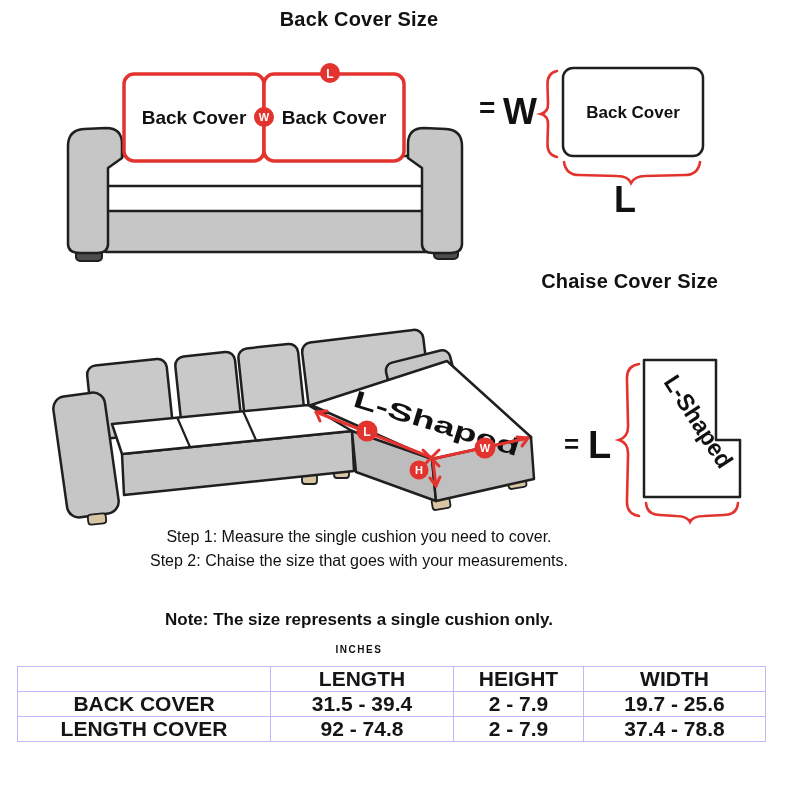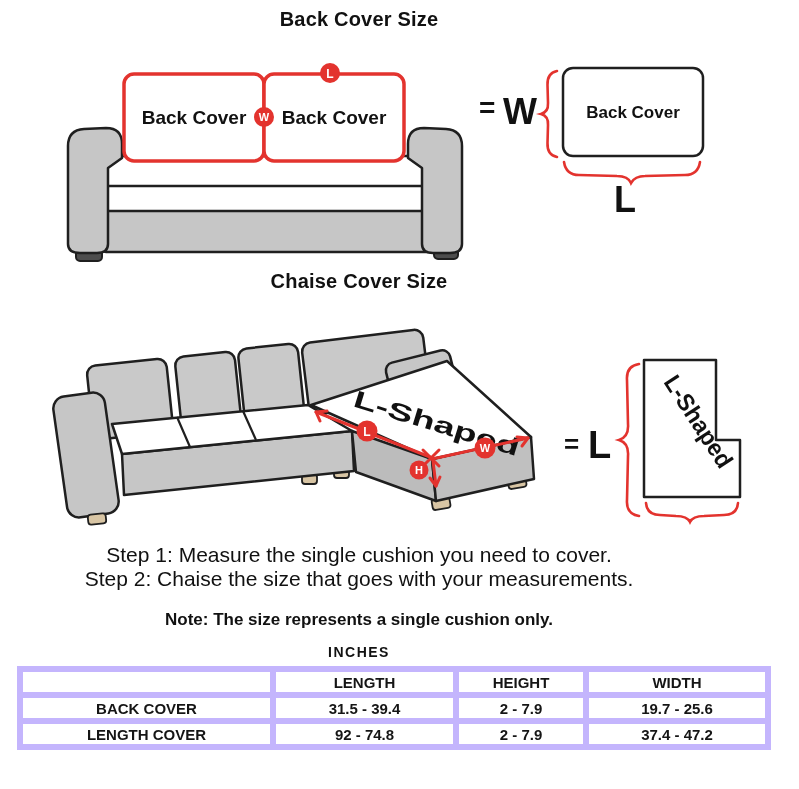--- a/index.html
+++ b/index.html
@@ -1,25 +1,25 @@
 <!DOCTYPE html>
 <html><head>
 <meta charset="utf-8">
 <style>
   html,body{margin:0;padding:0;background:#ffffff;}
   body{width:799px;height:789px;position:relative;font-family:"Liberation Sans",sans-serif;color:#111;overflow:hidden;}
   .abs{position:absolute;}
   .center-text{left:0;width:718px;text-align:center;}
   .sec-title{font-size:20px;font-weight:bold;letter-spacing:.2px;}
-  .step-line{font-size:21px;margin-top:15px;}
+  .step-line{font-size:16px;}
   .note-line{font-size:17px;font-weight:bold;margin-top:12px;}
-  .unit-label{font-size:14px;font-weight:bold;letter-spacing:1.5px;}
+  .unit-label{font-size:10px;font-weight:bold;letter-spacing:1.5px;}
   svg{position:absolute;overflow:visible;}
   table.size{position:absolute;left:17px;top:666px;width:748px;border-collapse:collapse;table-layout:fixed;}
-  table.size td,table.size th{border:6px solid #c4b5fd;height:20px;padding:0;text-align:center;vertical-align:middle;font-size:15px;font-weight:bold;color:#151515;}
+  table.size td,table.size th{border:1px solid #c4b5fd;height:20px;padding:0;text-align:center;vertical-align:middle;font-size:21px;font-weight:bold;color:#151515;}
   .svg-label{font-weight:bold;fill:#111;}
   .marker-letter{font-weight:bold;fill:#ffffff;}
 </style>
 </head>
 <body>
 
 <div class="abs center-text sec-title" style="top:8px;">Back Cover Size</div>
 
 <svg style="left:40px;top:50px;width:740px;height:225px;" viewBox="40 50 740 225">
 
@@ -48,21 +48,21 @@
     <text x="479" y="117" font-size="28" class="svg-label">=</text>
     <text x="503" y="124" font-size="36" class="svg-label">W</text>
     <path d="M557,71 Q547,73 547.5,85 L548,103 Q548.5,112 541,114 Q548.5,116 548,125 L547.5,143 Q547,155 557,157" fill="none" stroke="#e3332e" stroke-width="2.6" stroke-linecap="round"></path>
     <rect x="563" y="68" width="140" height="88" rx="10" fill="#ffffff" stroke="#1f1f1f" stroke-width="2.5"></rect>
     <text x="633" y="118" text-anchor="middle" font-size="17" class="svg-label">Back Cover</text>
     <path d="M564,162 Q566,175 579,175 L617,176 Q628,176 631,183 Q635,176 645,176 L685,175 Q698,175 700,162" fill="none" stroke="#e3332e" stroke-width="2.6" stroke-linecap="round"></path>
     <text x="625" y="212" text-anchor="middle" font-size="36" class="svg-label">L</text>
   </g>
 </svg>
 
-<div class="abs center-text sec-title" style="top:270px;">Chaise Cover Size</div>
+<div class="abs center-text sec-title" style="top:270px;text-align:right;">Chaise Cover Size</div>
 
 <svg style="left:40px;top:300px;width:740px;height:235px;" viewBox="40 300 740 235">
   <g>
 
     <rect x="90" y="362" width="80" height="74" rx="9" transform="rotate(-6 130 400)" fill="#c9c9c9" stroke="#1f1f1f" stroke-width="2.5"></rect>
     <rect x="178" y="354" width="60" height="72" rx="9" transform="rotate(-6 208 390)" fill="#c9c9c9" stroke="#1f1f1f" stroke-width="2.5"></rect>
     <rect x="241" y="346" width="60" height="70" rx="9" transform="rotate(-6 271 381)" fill="#c9c9c9" stroke="#1f1f1f" stroke-width="2.5"></rect>
     <rect x="305" y="336" width="122" height="72" rx="9" transform="rotate(-7 366 372)" fill="#c9c9c9" stroke="#1f1f1f" stroke-width="2.5"></rect>
 
     <rect x="60" y="394" width="52" height="122" rx="12" transform="rotate(-8 86 455)" fill="#c6c6c6" stroke="#1f1f1f" stroke-width="2.5"></rect>
@@ -135,16 +135,16 @@
   <tr>
     <td>BACK COVER</td>
     <td>31.5 - 39.4</td>
     <td>2 - 7.9</td>
     <td>19.7 - 25.6</td>
   </tr>
   <tr>
     <td>LENGTH COVER</td>
     <td>92 - 74.8</td>
     <td>2 - 7.9</td>
-    <td>37.4 - 47.2</td>
+    <td>37.4 - 78.8</td>
   </tr>
 </tbody>
   </table>
 
 </body></html>

